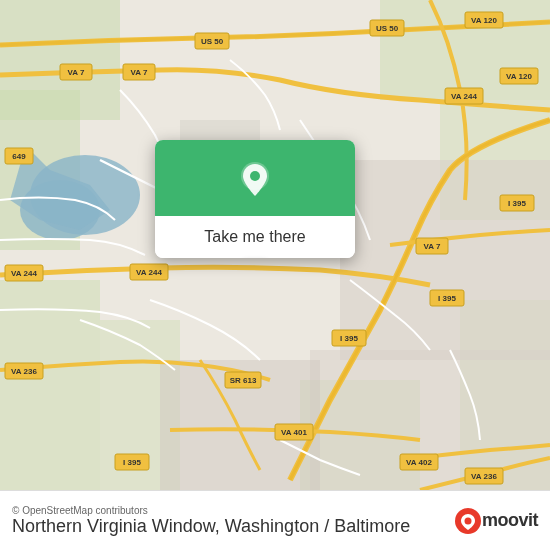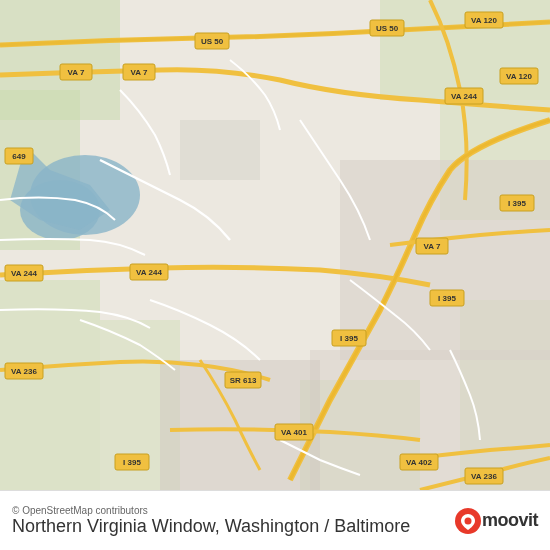--- a/index.html
+++ b/index.html
@@ -245,20 +245,30 @@
     <rect x="400" y="454" width="38" height="16" rx="2" fill="#f0c040" stroke="#c8a020" stroke-width="1"></rect>
     <text x="419" y="465" text-anchor="middle" font-size="8" font-weight="bold" fill="#333">VA 402</text>
 
     <rect x="465" y="468" width="38" height="16" rx="2" fill="#f0c040" stroke="#c8a020" stroke-width="1"></rect>
     <text x="484" y="479" text-anchor="middle" font-size="8" font-weight="bold" fill="#333">VA 236</text>
 
     <rect x="115" y="454" width="34" height="16" rx="2" fill="#f0c040" stroke="#c8a020" stroke-width="1"></rect>
     <text x="132" y="465" text-anchor="middle" font-size="8" font-weight="bold" fill="#333">I 395</text>
   </svg>
 
+  <div id="popup-card">
+    <div id="popup-icon-area">
+      <svg id="location-pin-icon" viewBox="0 0 44 44" xmlns="http://www.w3.org/2000/svg">
+        <circle cx="22" cy="18" r="14" fill="rgba(255,255,255,0.25)"></circle>
+        <path d="M22 6 C15.4 6 10 11.4 10 18 C10 25.5 22 38 22 38 C22 38 34 25.5 34 18 C34 11.4 28.6 6 22 6Z" fill="white" opacity="0.9"></path>
+        <circle cx="22" cy="18" r="5" fill="#3db56e"></circle>
+      </svg>
+    </div>
+    <button id="popup-button">Take me there</button>
+  </div>
 </div>
 
 <div id="bottom-bar">
   <div id="bottom-text-area">
     <span id="copyright-text">© OpenStreetMap contributors</span>
     <span id="location-title">Northern Virginia Window, Washington / Baltimore</span>
   </div>
   <div id="moovit-logo">
     <svg id="moovit-icon" viewBox="0 0 28 28" xmlns="http://www.w3.org/2000/svg">
       <circle cx="14" cy="14" r="13" fill="#e8392a"></circle>

